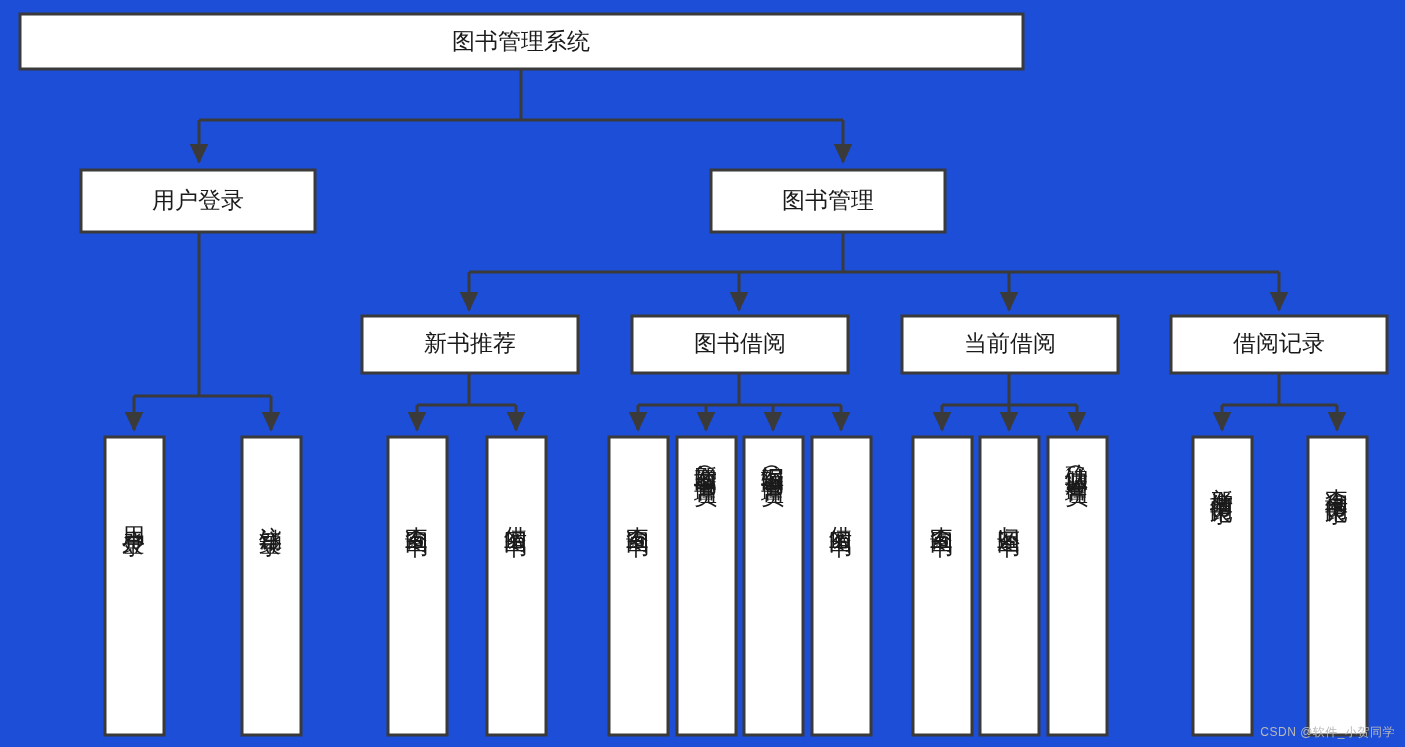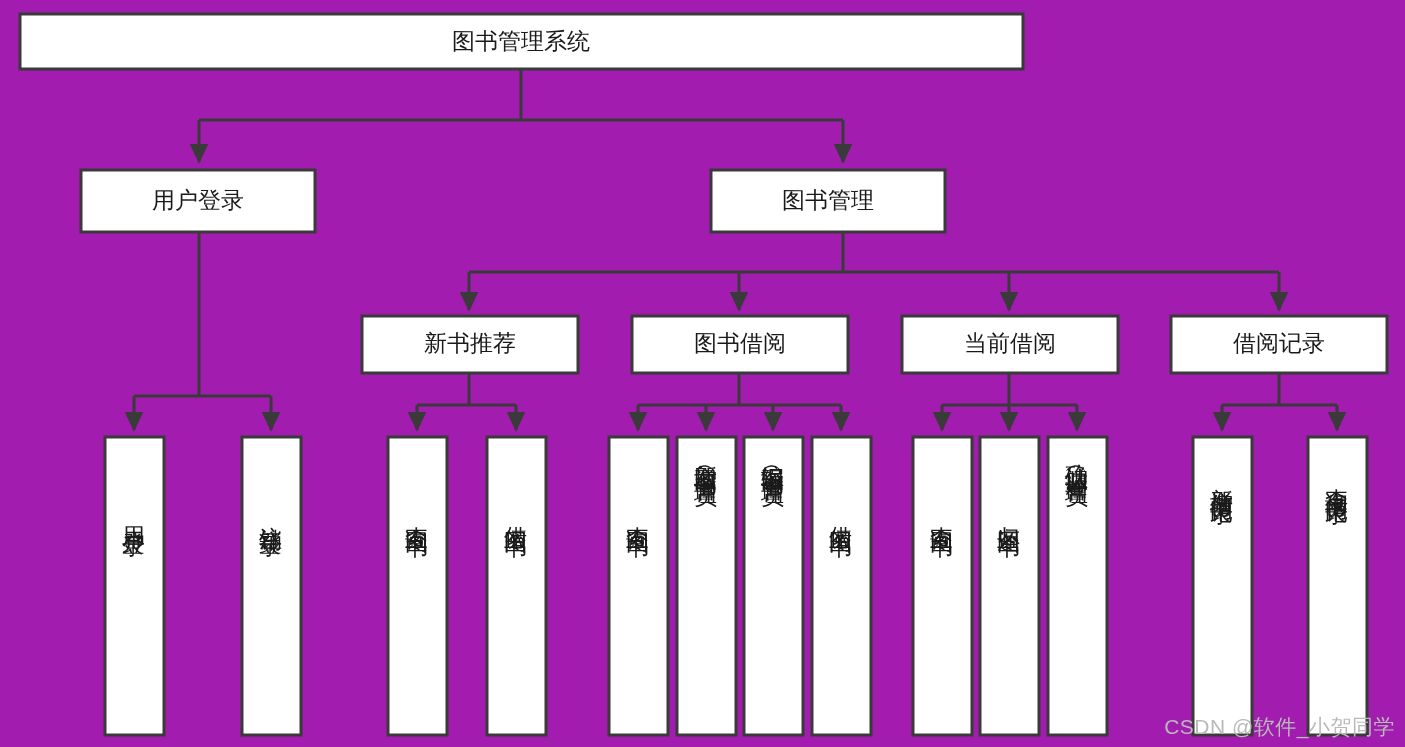--- a/index.html
+++ b/index.html
@@ -10,21 +10,21 @@
   body {
     width: 1405px;
     height: 747px;
     font-family: "Liberation Sans", "DejaVu Sans", sans-serif;
     overflow: hidden;
   }
   #diagram-root {
     position: relative;
     width: 1405px;
     height: 747px;
-    background: #a21caf;
+    background: #1d4ed8;
   }
   svg#tree-svg {
     position: absolute;
     left: 0;
     top: 0;
     width: 1405px;
     height: 747px;
     display: block;
   }
   .node-box {
@@ -54,21 +54,21 @@
   }
   .arrow-head {
     fill: #3a3a3a;
     stroke: none;
   }
   .watermark {
     position: absolute;
     right: 10px;
     bottom: 6px;
     font-family: "Liberation Sans", "DejaVu Sans", sans-serif;
-    font-size: 21px;
+    font-size: 12px;
     color: #b9b9b9;
     white-space: nowrap;
     letter-spacing: 0.5px;
     pointer-events: none;
   }
 </style>
 </head>
 <body>
 
 <div id="diagram-root">

